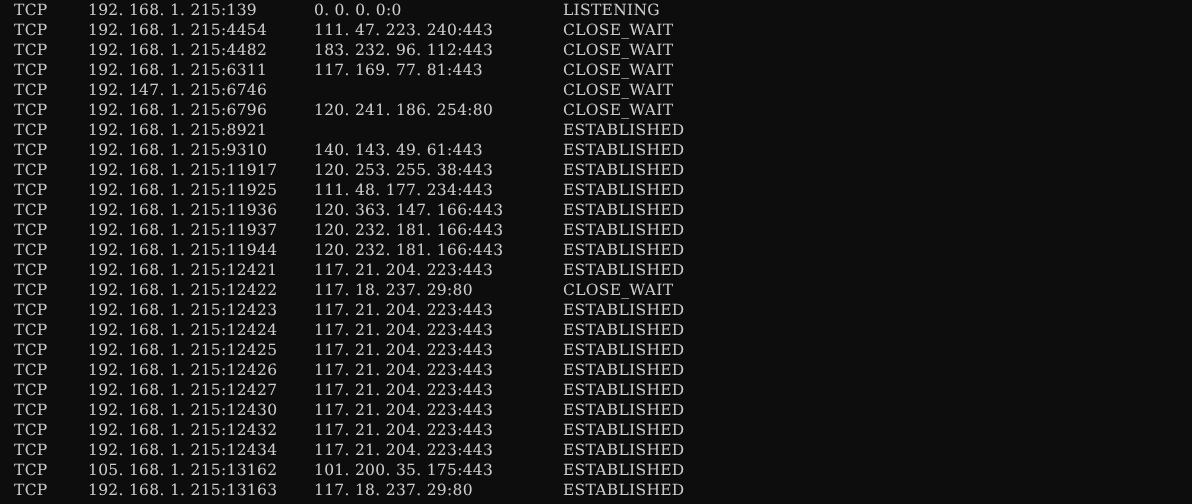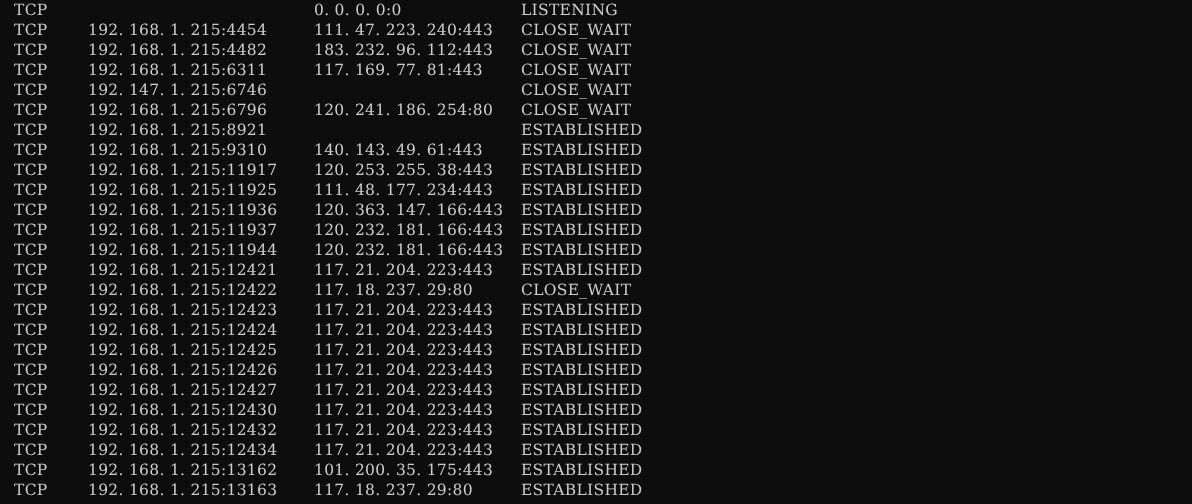--- a/index.html
+++ b/index.html
@@ -32,29 +32,30 @@
     position: absolute;
     top: 0;
     font-size: 15.5px;
     letter-spacing: 0.3px;
     color: #cdcdcd;
     text-rendering: geometricPrecision;
   }
   .col-proto  { left: 14px; }
   .col-local  { left: 88px; }
   .col-remote { left: 314px; }
-  .col-state  { left: 521px; }
+  .col-state  { left: 563px; }
 </style>
 </head>
 <body>
 
 <div id="terminal">
   <div id="conn-list">
       <div class="conn-row">
         <span class="cell col-proto">TCP</span>
+        <span class="cell col-local">192. 168. 1. 215:139</span>
         <span class="cell col-remote">0. 0. 0. 0:0</span>
         <span class="cell col-state">LISTENING</span>
       </div>
       <div class="conn-row">
         <span class="cell col-proto">TCP</span>
         <span class="cell col-local">192. 168. 1. 215:4454</span>
         <span class="cell col-remote">111. 47. 223. 240:443</span>
         <span class="cell col-state">CLOSE_WAIT</span>
       </div>
       <div class="conn-row">
@@ -176,21 +177,21 @@
         <span class="cell col-state">ESTABLISHED</span>
       </div>
       <div class="conn-row">
         <span class="cell col-proto">TCP</span>
         <span class="cell col-local">192. 168. 1. 215:12434</span>
         <span class="cell col-remote">117. 21. 204. 223:443</span>
         <span class="cell col-state">ESTABLISHED</span>
       </div>
       <div class="conn-row">
         <span class="cell col-proto">TCP</span>
-        <span class="cell col-local">192. 168. 1. 215:13162</span>
+        <span class="cell col-local">105. 168. 1. 215:13162</span>
         <span class="cell col-remote">101. 200. 35. 175:443</span>
         <span class="cell col-state">ESTABLISHED</span>
       </div>
       <div class="conn-row">
         <span class="cell col-proto">TCP</span>
         <span class="cell col-local">192. 168. 1. 215:13163</span>
         <span class="cell col-remote">117. 18. 237. 29:80</span>
         <span class="cell col-state">ESTABLISHED</span>
       </div>
     </div>

